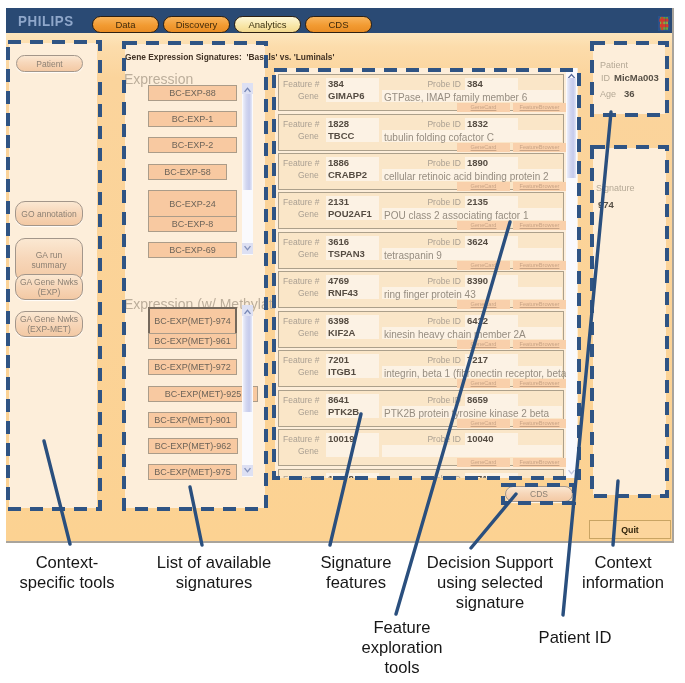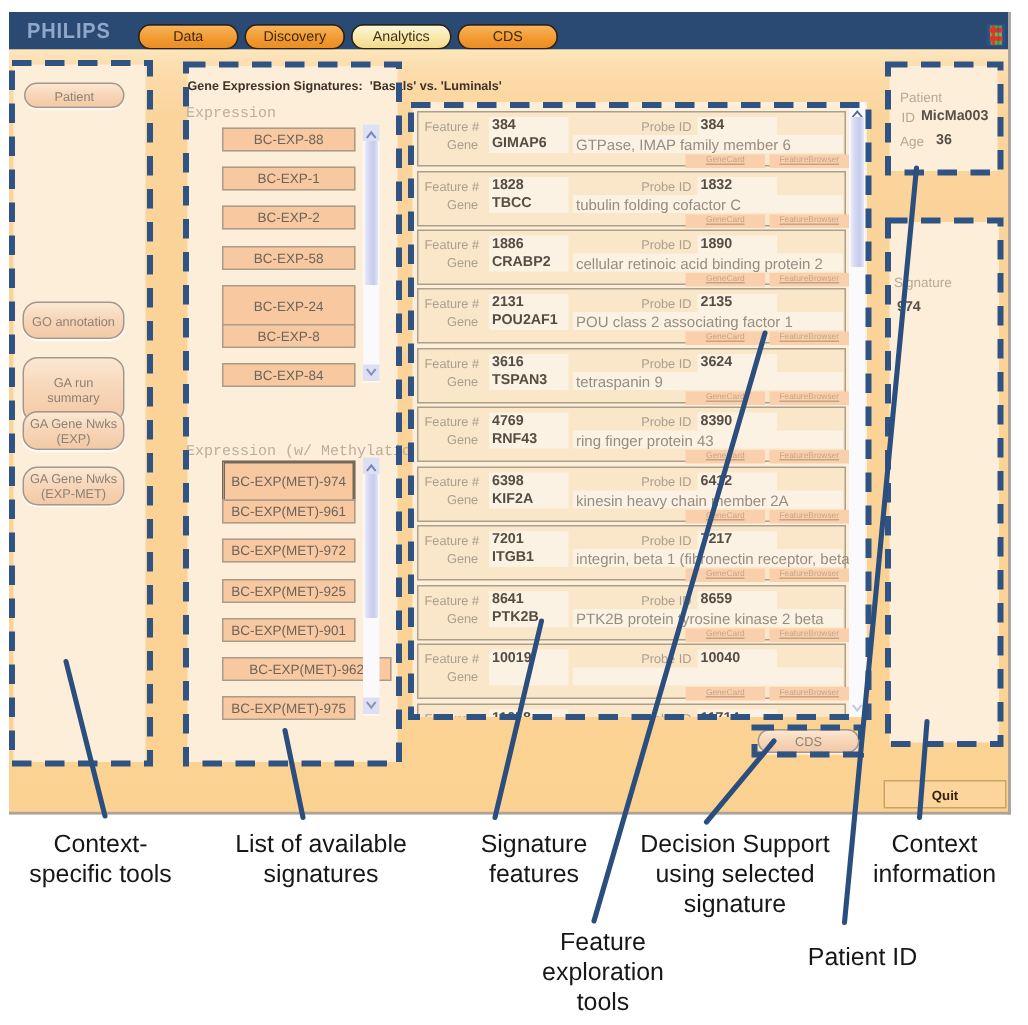--- a/index.html
+++ b/index.html
@@ -32,21 +32,21 @@
   background:linear-gradient(180deg,#fbe8d2 0%,#f7d7ba 45%,#f3c9a4 100%);
   border:1px solid #a3968a;color:#8d8174;font-size:8.5px;text-align:center;
   display:flex;align-items:center;justify-content:center;line-height:10px;
   box-shadow:0 1px 1px rgba(255,255,255,.9);}
 
 .sigbtn{position:absolute;box-sizing:border-box;background:#f8c9a1;
   border:1px solid #ab9c89;color:#6d6459;font-size:9px;text-align:center;
   display:flex;align-items:center;justify-content:center;}
 .sigbtn.sel{border:1px solid #75695c;box-shadow:inset 0 0 0 1px #75695c;}
 
-.grouplbl{position:absolute;color:#bcae9b;font-size:10px;font-family:Liberation Mono, monospace;}
+.grouplbl{position:absolute;color:#bcae9b;font-size:14px;}
 .paneltitle{position:absolute;color:#413225;font-size:8.4px;font-weight:bold;white-space:pre;}
 
 
 .frow{position:absolute;box-sizing:border-box;background:#fae6c8;border:1px solid #aca08b;}
 .flab{position:absolute;color:#a99f92;font-size:8.5px;}
 .fval{position:absolute;color:#554c42;font-size:9.5px;font-weight:bold;}
 .ffield{position:absolute;background:#fcf2e4;}
 .fdesc{position:absolute;color:#968d80;font-size:10px;white-space:nowrap;}
 .flink{position:absolute;background:#f9d0ab;color:#c8a385;font-size:5.6px;
   text-align:center;text-decoration:underline;line-height:9px;overflow:hidden;}
@@ -115,44 +115,44 @@
       </div>
       <div class="ctxbtn" style="left:15px;top:311px;width:68px;height:26px">
      <span>GA Gene Nwks<br>(EXP-MET)</span>
       </div>
       <div class="panel" style="left:125px;top:44px;width:140px;height:464px"></div>
       <div class="paneltitle" style="left:125px;top:52px;width:350px">Gene Expression Signatures:  'Basals' vs. 'Luminals'</div>
       <div class="grouplbl" style="left:124px;top:71px">Expression</div>
       <div class="sigbtn" style="left:148px;top:85.0px;width:89px;height:16px">BC-EXP-88</div>
       <div class="sigbtn" style="left:148px;top:111.2px;width:89px;height:16px">BC-EXP-1</div>
       <div class="sigbtn" style="left:148px;top:137.4px;width:89px;height:16px">BC-EXP-2</div>
-      <div class="sigbtn" style="left:148px;top:163.6px;width:89px;height:16px">BC-EXP-58</div>
+      <div class="sigbtn" style="left:148px;top:163.6px;width:79px;height:16px">BC-EXP-58</div>
       <div class="sigbtn" style="left:148px;top:189.8px;width:89px;height:29px">BC-EXP-24</div>
       <div class="sigbtn" style="left:148px;top:216.0px;width:89px;height:16px">BC-EXP-8</div>
-      <div class="sigbtn" style="left:148px;top:242.2px;width:89px;height:16px">BC-EXP-84</div>
+      <div class="sigbtn" style="left:148px;top:242.2px;width:89px;height:16px">BC-EXP-69</div>
       <div class="scroll" style="left:242px;top:83px;width:11px;height:172px">
      <div class="arrw" style="top:0px;background:#dde0f3;height:11px;padding-top:2px;box-sizing:border-box">
           <svg width="11" height="9" viewBox="0 0 11 9">
             <path d="M5.5 2.2 L9 6.6 L7.9 7.3 L5.5 4.3 L3.1 7.3 L2 6.6 Z" fill="#7585b4"></path>
           </svg>
         </div>
      <div class="thumb" style="left:1px;top:11px;width:9px;height:96px"></div>
      <div class="arrw" style="top:160px;background:#dde0f3;height:11px;padding-top:1px;box-sizing:border-box">
           <svg width="11" height="9" viewBox="0 0 11 9">
             <path d="M5.5 6.8 L2 2.4 L3.1 1.7 L5.5 4.7 L7.9 1.7 L9 2.4 Z" fill="#8592bb"></path>
           </svg>
         </div>
    </div>
       <div class="grouplbl" style="left:124px;top:296px">Expression (w/ Methylation)</div>
       <div class="sigbtn sel" style="left:148px;top:307.0px;width:89px;height:28px">BC-EXP(MET)-974</div>
       <div class="sigbtn" style="left:148px;top:333.2px;width:89px;height:16px">BC-EXP(MET)-961</div>
       <div class="sigbtn" style="left:148px;top:359.4px;width:89px;height:16px">BC-EXP(MET)-972</div>
-      <div class="sigbtn" style="left:148px;top:385.6px;width:89px;height:16px">BC-EXP(MET)-925</div>
+      <div class="sigbtn" style="left:148px;top:385.6px;width:110px;height:16px">BC-EXP(MET)-925</div>
       <div class="sigbtn" style="left:148px;top:411.8px;width:89px;height:16px">BC-EXP(MET)-901</div>
-      <div class="sigbtn" style="left:148px;top:438.0px;width:113px;height:16px">BC-EXP(MET)-962</div>
+      <div class="sigbtn" style="left:148px;top:438.0px;width:90px;height:16px">BC-EXP(MET)-962</div>
       <div class="sigbtn" style="left:148px;top:464.2px;width:89px;height:16px">BC-EXP(MET)-975</div>
       <div class="scroll" style="left:242px;top:305px;width:11px;height:172px">
      <div class="arrw" style="top:0px;background:#dde0f3;height:11px;padding-top:2px;box-sizing:border-box">
           <svg width="11" height="9" viewBox="0 0 11 9">
             <path d="M5.5 2.2 L9 6.6 L7.9 7.3 L5.5 4.3 L3.1 7.3 L2 6.6 Z" fill="#7585b4"></path>
           </svg>
         </div>
      <div class="thumb" style="left:1px;top:11px;width:9px;height:96px"></div>
      <div class="arrw" style="top:160px;background:#dde0f3;height:11px;padding-top:1px;box-sizing:border-box">
           <svg width="11" height="9" viewBox="0 0 11 9">

